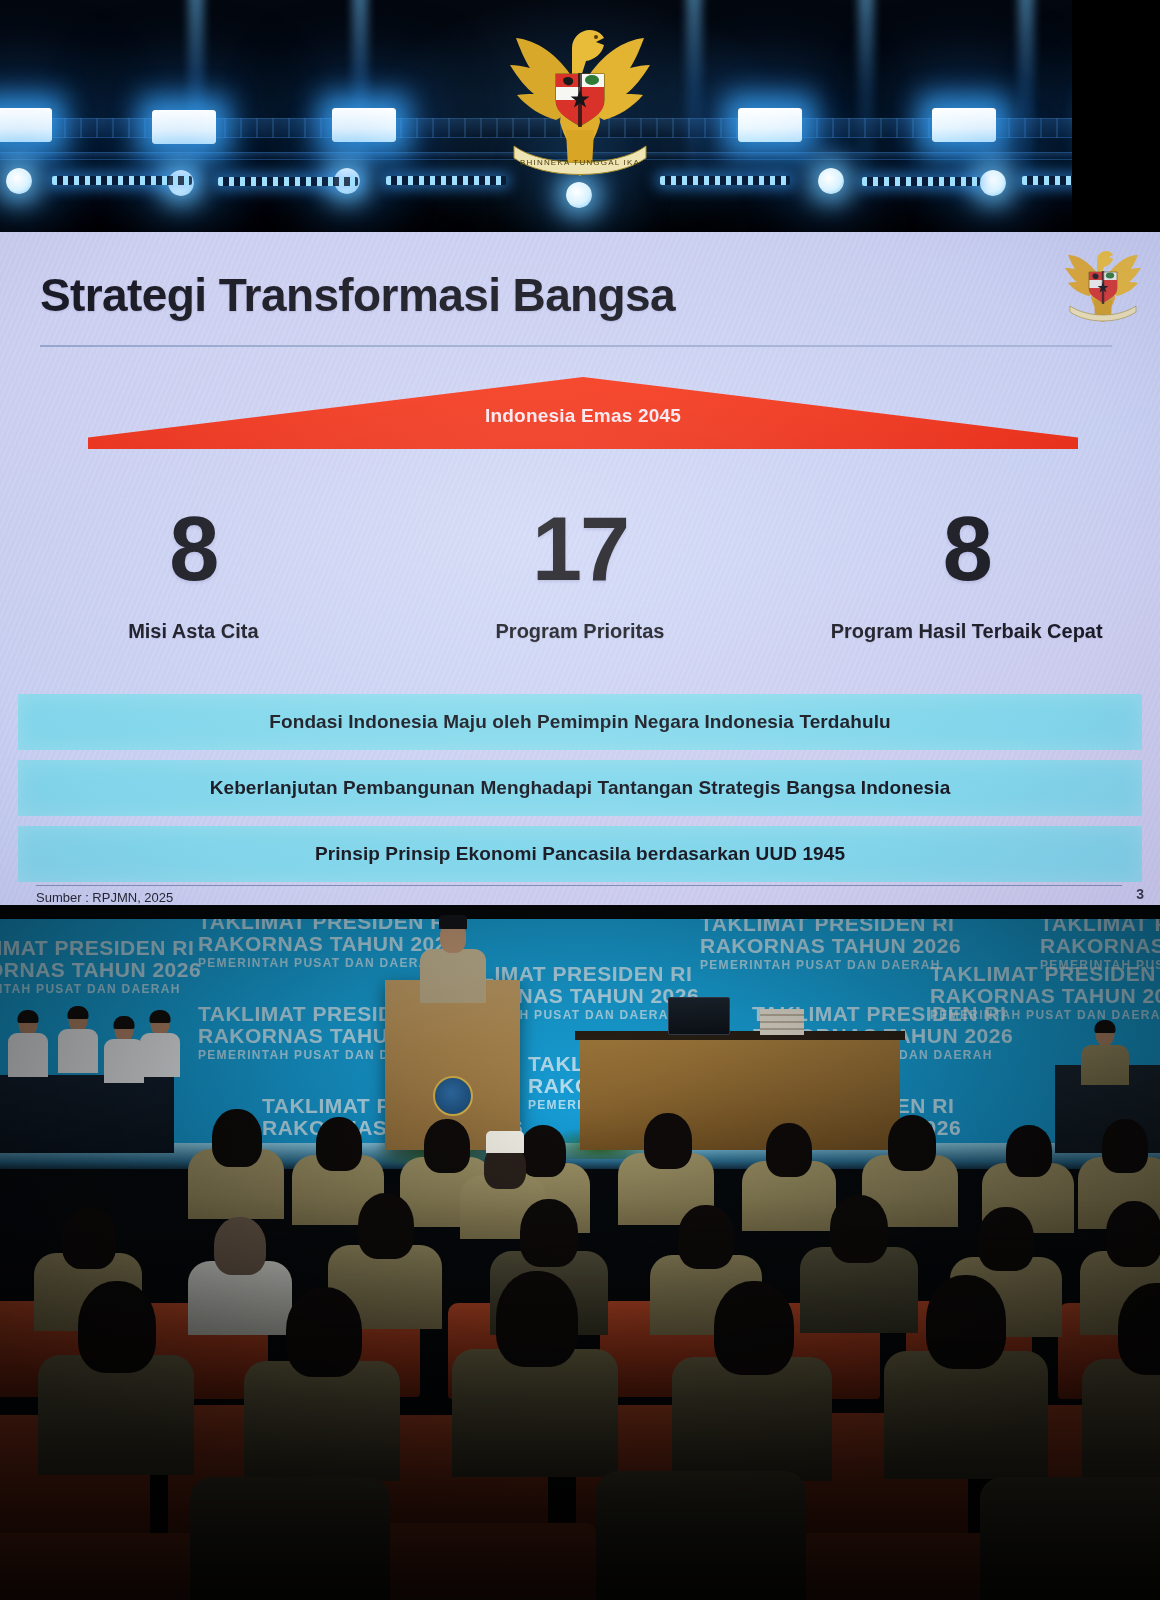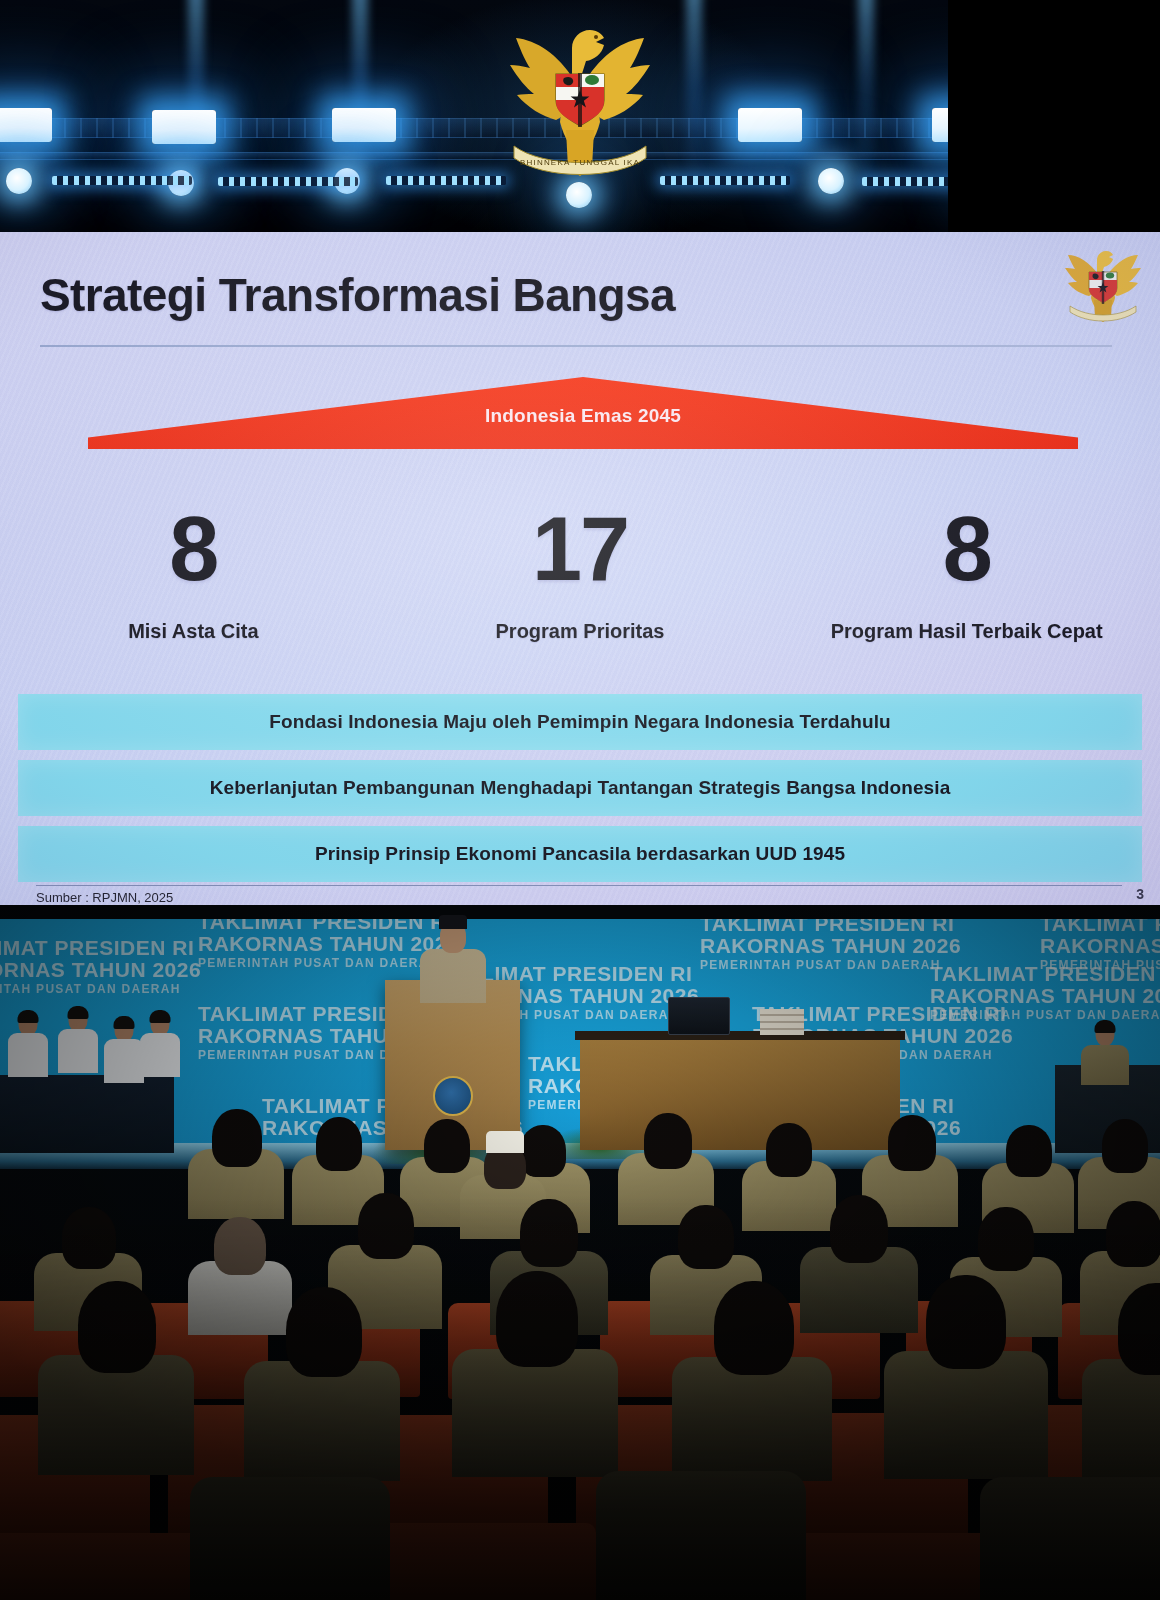--- a/index.html
+++ b/index.html
@@ -5,21 +5,21 @@
   * { margin:0; padding:0; box-sizing:border-box; }
   html,body { background:#000; }
   body {
     width:1160px; height:1600px;
     font-family:"Liberation Sans", sans-serif;
     overflow:hidden; position:relative;
   }
 
   
   .stage {
-    position:absolute; left:0; top:0; width:948px; height:232px;
+    position:absolute; left:0; top:0; width:1072px; height:232px;
     background:
       radial-gradient(ellipse 300px 180px at 580px 120px, rgba(30,90,150,.45), rgba(0,0,0,0) 70%),
       linear-gradient(180deg,#03070f 0%, #020509 40%, #000103 100%);
     overflow:hidden;
   }
   .truss {
     position:absolute; left:0; width:1160px; height:20px;
     background:
       repeating-linear-gradient(90deg, rgba(40,80,120,.55) 0 2px, rgba(10,25,45,.25) 2px 16px),
       linear-gradient(180deg, rgba(40,85,130,.5), rgba(8,20,36,.6));

